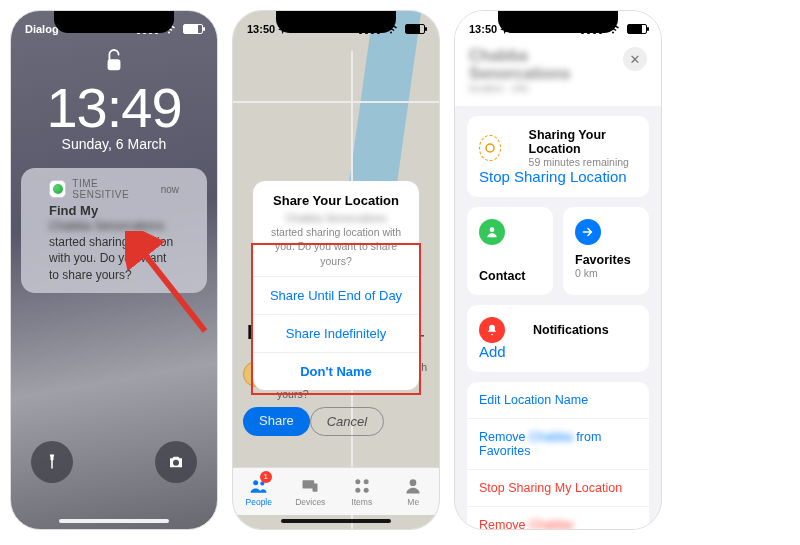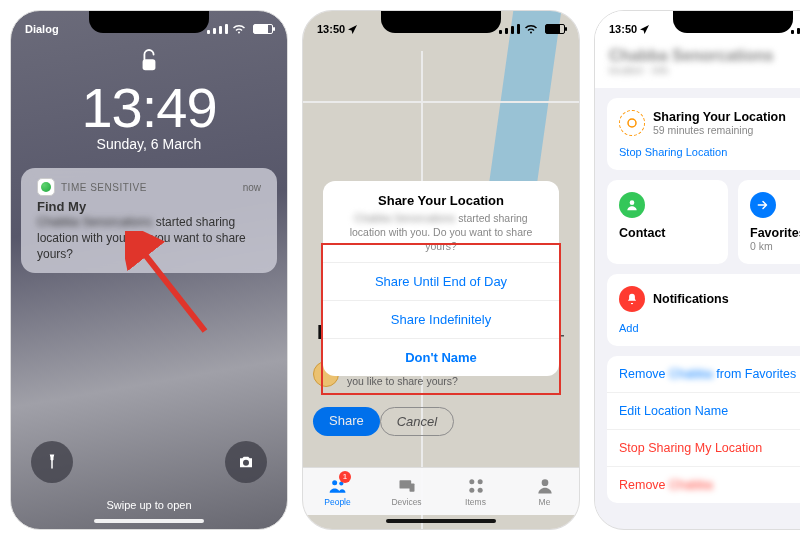--- a/index.html
+++ b/index.html
@@ -1,32 +1,32 @@
 <!DOCTYPE html>
 <html><head>
 <meta charset="utf-8">
 <style>
   * { box-sizing: border-box; margin: 0; padding: 0; font-family: -apple-system, "Helvetica Neue", Arial, sans-serif; }
   body { background: #fff; padding: 10px; display: flex; gap: 14px; align-items: flex-start; }
-  .phone { width: 278px; height: 520px; border-radius: 30px; border: 1px solid #ddd; overflow: hidden; position: relative; background: #f2f2f7; flex-shrink: 0; }
+  .phone { width: 208px; height: 520px; border-radius: 30px; border: 1px solid #ddd; overflow: hidden; position: relative; background: #f2f2f7; flex-shrink: 0; }
   .phone.lock { background: linear-gradient(170deg,#6b6b7a 0%,#57576a 40%,#a0a0a8 70%,#676770 100%); color:#fff; }
   .notch { position:absolute; top:0; left:50%; transform:translateX(-50%); width:120px; height:22px; background:#000; border-radius:0 0 14px 14px; z-index:50; }
   .statusbar { display:flex; justify-content:space-between; align-items:center; padding:6px 14px 0; font-size:11px; font-weight:600; height:30px; position:relative; z-index:40; }
   .statusbar.dark { color:#000;text-align:center; }
   .signal { display:flex; gap:3px; align-items:end;}
   .signal span{display:inline-block;width:3px;background:currentColor;border-radius:1px;}
   .signal span:nth-child(1){height:4px}.signal span:nth-child(2){height:6px}.signal span:nth-child(3){height:8px}.signal span:nth-child(4){height:10px}
   .battery{display:inline-block;width:20px;height:10px;border:1px solid currentColor;border-radius:2px;position:relative;margin-left:3px;}
   .battery::after{content:"";position:absolute;right:-3px;top:2px;width:2px;height:4px;background:currentColor;border-radius:1px;}
   .battery span{display:block;height:100%;width:80%;background:currentColor;}
   .lock-icon{text-align:center;margin-top:6px;}
   .lock-icon svg{width:22px;height:28px;fill:none;stroke:#fff;stroke-width:2;}
   .clock{font-size:56px;font-weight:300;text-align:center;letter-spacing:-1px;margin-top:-4px;}
   .date{text-align:center;font-size:14px;margin-top:-4px;}
-  .notif{background:rgba(200,200,210,0.85);border-radius:14px;margin:16px 10px;padding:10px 16px;color:#333;backdrop-filter:blur(6px);position:relative;}
+  .notif{background:rgba(200,200,210,0.85);border-radius:14px;margin:16px 10px;padding:10px 28px;color:#333;backdrop-filter:blur(6px);position:relative;}
   .notif-top{display:flex;align-items:center;gap:6px;font-size:10px;color:#666;}
   .notif-top .tag{letter-spacing:0.5px;}
   .notif-top .ago{margin-left:auto;}
   .notif-title{font-weight:600;font-size:13px;margin-top:3px;}
   .notif-body{font-size:12px;line-height:1.35;}
   .app-badge{width:18px;height:18px;border-radius:5px;background:#fff;border:1px solid #ccc;display:flex;align-items:center;justify-content:center;}
   .app-badge .dot{width:10px;height:10px;border-radius:50%;background:radial-gradient(circle at 30% 30%,#5fd36f,#1fa83f);}
   .arrow{position:absolute;left:114px;top:220px;z-index:60;}
   .arrow svg{width:90px;height:110px;}
   .bottom-row{position:absolute;bottom:46px;left:0;right:0;display:flex;justify-content:space-between;padding:0 20px;}
@@ -65,33 +65,33 @@
   .badge{position:absolute;top:3px;left:52%;width:12px;height:12px;background:#ff3b30;border-radius:50%;color:#fff;font-size:8px;line-height:12px;text-align:center;}
 
   
   .p3-top{background:#fff;padding:36px 14px 12px;display:flex;align-items:flex-start;gap:10px;}
   .blur{filter:blur(3px);color:#888;}
   .p3-name{font-weight:700;font-size:16px;}
   .p3-loc{font-size:10px;color:#999;}
   .close-x{width:24px;height:24px;border-radius:50%;background:#eee;display:flex;align-items:center;justify-content:center;font-size:13px;color:#777;margin-left:auto;}
   .p3-body{padding:0 12px 12px;background:#f2f2f7;min-height:420px;}
   .card{background:#fff;border-radius:10px;padding:12px;margin-top:10px;}
-  .card-row{display:flex;gap:8px;align-items:center;}
+  .card-row{display:flex;gap:28px;align-items:center;}
   .dual{display:flex;gap:10px;margin-top:10px;}
   .dual .card{flex:1;margin-top:0;min-height:72px;}
   .icn{width:26px;height:26px;border-radius:50%;display:flex;align-items:center;justify-content:center;}
   .icn svg{width:14px;height:14px;fill:#fff;}
   .icn.orange{border:1.5px dashed #ff9500;}
   .icn.orange svg{fill:#ff9500;width:10px;height:10px;}
   .icn.green{background:#34c759;}
   .icn.blue{background:#007aff;}
   .icn.red{background:#ff3b30;}
   .ct{font-weight:600;font-size:12.5px;}
   .cs{font-size:10.5px;color:#888;}
-  .link{color:#007aff;font-size:11px;margin-top:10px;}
+  .link{color:#007aff;font-size:15px;}
   .list{background:#fff;border-radius:10px;margin-top:10px;overflow:hidden;}
   .list-item{padding:11px 12px;font-size:12.5px;color:#007aff;border-top:1px solid #f0f0f0;}
   .list-item:first-child{border-top:none;}
   .list-item.danger{color:#ff3b30;}
   .blur-chip{display:inline-block;filter:blur(3px);}
 </style>
 </head>
 <body>
 
 <div class="phone lock">
@@ -150,21 +150,20 @@
         <svg viewBox="0 0 24 24">
           <path d="M9 2h6l-1 4v3l-1 1v10a1 1 0 01-2 0V10l-1-1V6z"></path>
         </svg>
       </div>
     <div class="round-btn">
         <svg viewBox="0 0 24 24">
           <path d="M4 7h3l2-2h6l2 2h3v12H4zM12 17a4 4 0 100-8 4 4 0 000 8z"></path>
         </svg>
       </div>
   </div>
-  <div class="swipe">Swipe up to open</div>
   <div class="homebar"></div>
 </div>
 
 <div class="phone">
   <div class="notch"></div>
   <div class="map-bg">
     <div class="river"></div>
       <div class="road r1"></div>
       <div class="road r2"></div>
   </div>
@@ -299,21 +298,21 @@
     </div>
 
     <div class="dual">
       <div class="card">
         <div class="icn green">
             <svg viewBox="0 0 24 24">
               <circle cx="12" cy="8" r="4"></circle>
               <path d="M4 21c0-4 4-7 8-7s8 3 8 7z"></path>
             </svg>
           </div>
-        <div class="ct" style="margin-top:8px;">Contact</div>
+        <div class="ct" style="margin-top:24px;">Contact</div>
       </div>
       <div class="card">
         <div class="icn blue">
             <svg viewBox="0 0 24 24">
               <path d="M4 12h12M12 6l6 6-6 6" stroke="#fff" stroke-width="2.5" fill="none" stroke-linecap="round" stroke-linejoin="round"></path>
             </svg>
           </div>
         <div class="ct" style="margin-top:8px;">Favorites</div>
         <div class="cs">0 km</div>
       </div>
@@ -325,19 +324,19 @@
             <svg viewBox="0 0 24 24">
               <path d="M12 3a5 5 0 00-5 5v4l-2 3h14l-2-3V8a5 5 0 00-5-5zm0 18a2 2 0 002-2h-4a2 2 0 002 2z"></path>
             </svg>
           </div>
         <div class="ct">Notifications</div>
       </div>
       <div class="link">Add</div>
     </div>
 
     <div class="list">
+      <div class="list-item">Edit Location Name</div>
       <div class="list-item"><span>Remove </span><span class="blur-chip">Chabba</span><span> from Favorites</span></div>
-      <div class="list-item">Edit Location Name</div>
       <div class="list-item danger">Stop Sharing My Location</div>
       <div class="list-item danger"><span>Remove </span><span class="blur-chip">Chabba</span></div>
     </div>
   </div>
 </div>
 
 </body></html>

